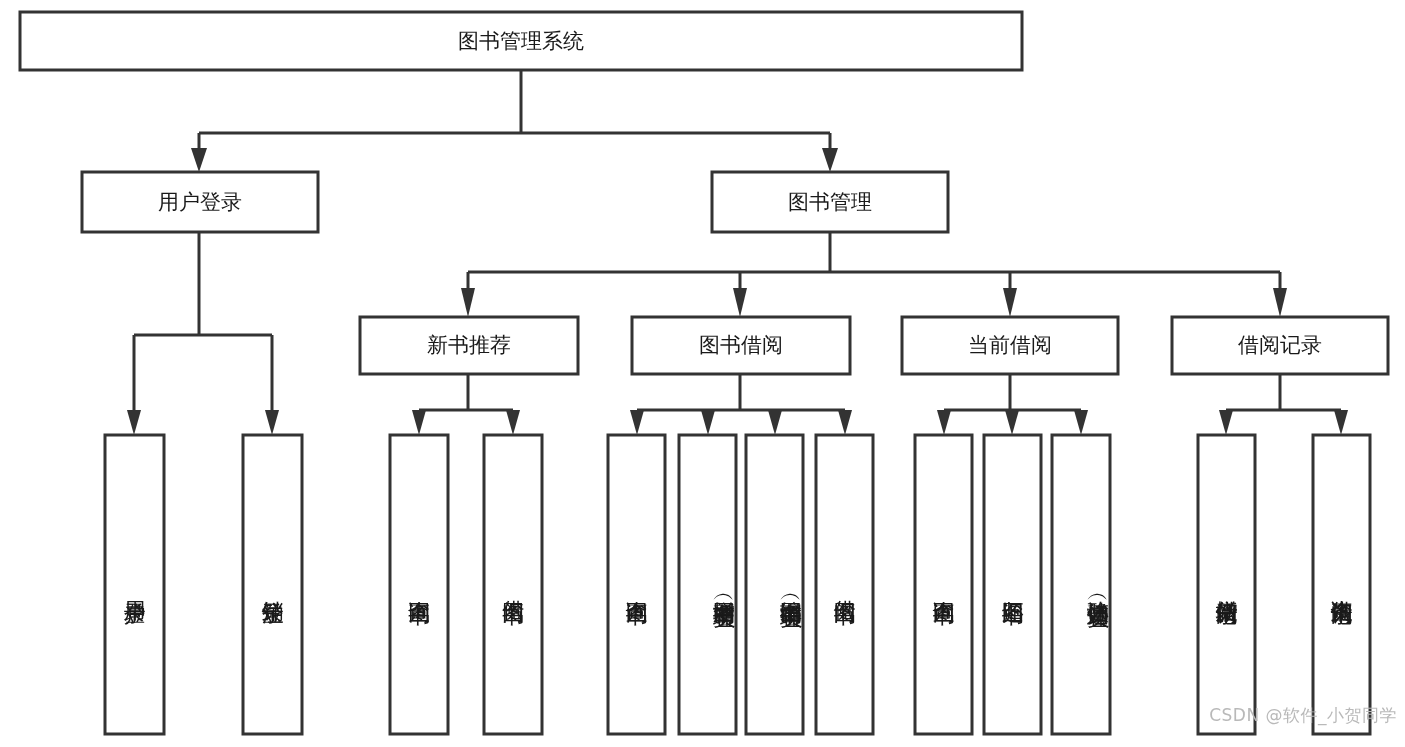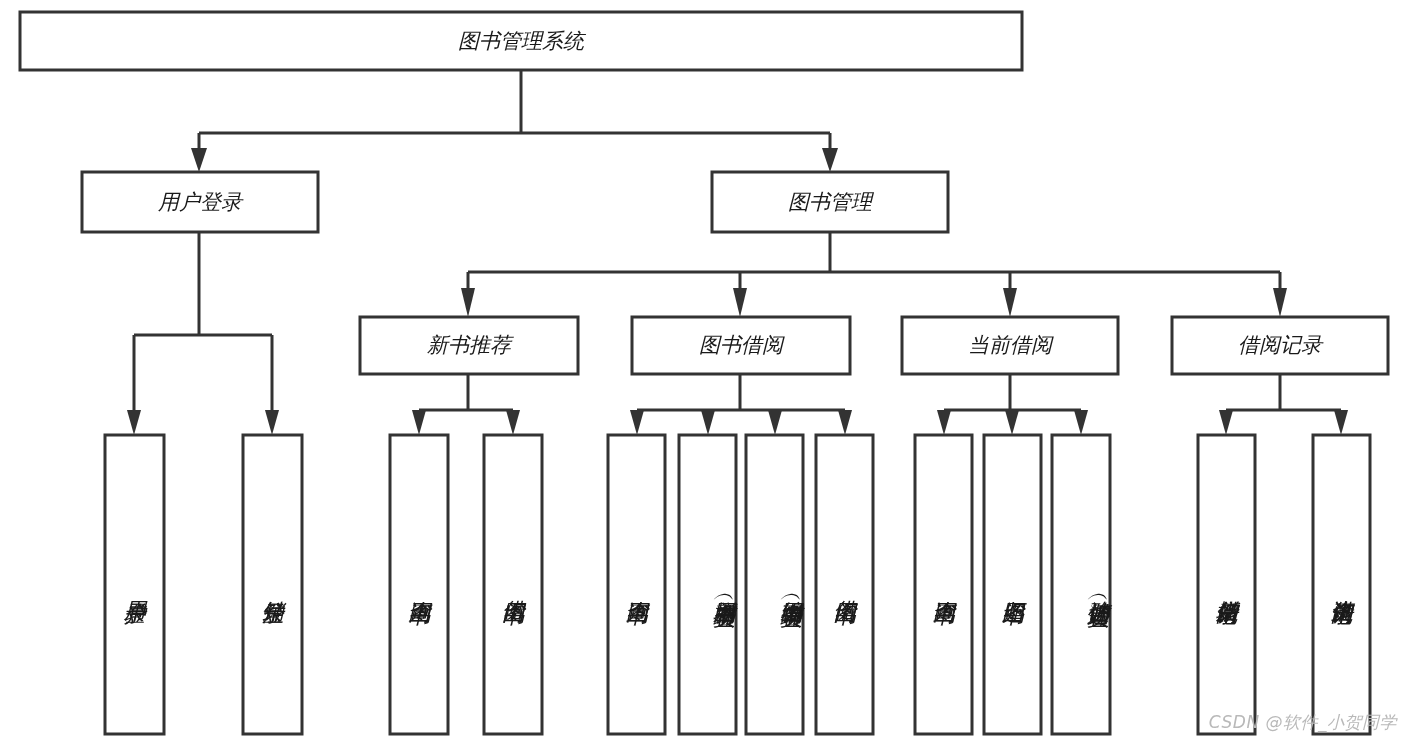--- a/index.html
+++ b/index.html
@@ -11,21 +11,20 @@
     width: 1405px;
     height: 747px;
     font-family: "DejaVu Sans", "Liberation Sans", sans-serif;
     overflow: hidden;
   }
   #diagram-root {
     position: relative;
     width: 1405px;
     height: 747px;
     background: #ffffff;
-    font-style: italic;
   }
   svg#tree-svg {
     position: absolute;
     left: 0;
     top: 0;
     width: 1405px;
     height: 747px;
     display: block;
   }
   .node-box {
@@ -64,21 +63,21 @@
     justify-content: center;
     pointer-events: none;
     white-space: nowrap;
   }
   .leaf-label.centered {
     align-items: center;
   }
   .watermark {
     position: absolute;
     right: 8px;
-    bottom: 13px;
+    bottom: 20px;
     font-family: "DejaVu Sans", "Liberation Sans", sans-serif;
     font-size: 17px;
     color: #b9b9b9;
     letter-spacing: 0.5px;
     user-select: none;
   }
 </style>
 </head>
 <body>
 

